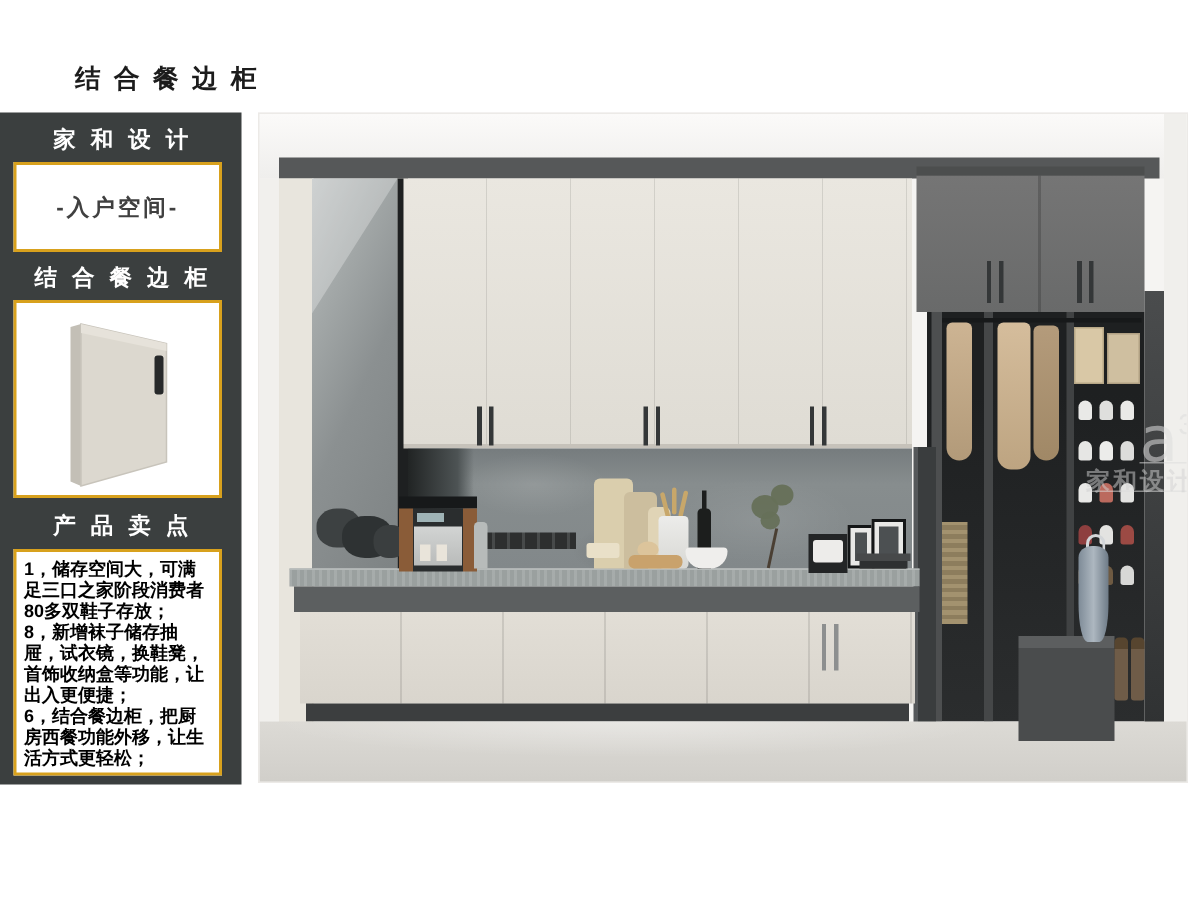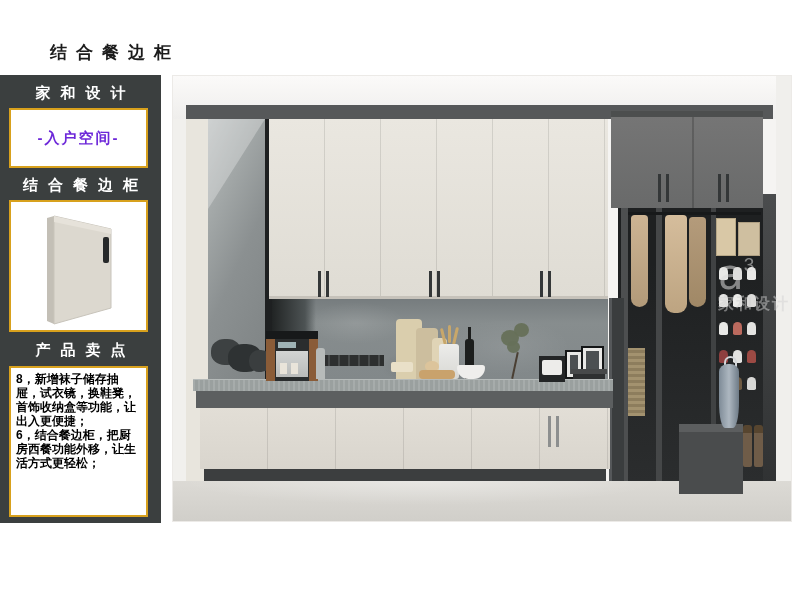--- a/index.html
+++ b/index.html
@@ -10,21 +10,21 @@
         font-size:28px;font-weight:bold;color:#111;letter-spacing:1px;}
   .tagline{position:absolute;left:50px;top:41px;font-size:17px;font-weight:bold;color:#1c1c1c;letter-spacing:9px;}
 
   
   .sidebar{position:absolute;left:0;top:75px;width:161px;height:448px;background:#3b3f3f;}
   .sb-header{position:absolute;left:0;width:100%;text-align:center;color:#fff;font-weight:bold;
              font-size:15px;letter-spacing:10px;text-indent:10px;}
   .sb-h1{top:9px;} .sb-h2{top:101px;} .sb-h3{top:266px;}
   .sb-box{position:absolute;left:9px;width:139px;background:#fff;border:2px solid #d8a11d;box-sizing:border-box;}
   .sb-box1{top:33px;height:60px;display:flex;align-items:center;justify-content:center;
-           font-size:15px;font-weight:bold;color:#6d28d9;letter-spacing:2px;}
+           font-size:15px;font-weight:bold;color:#404040;letter-spacing:2px;}
   .sb-box2{top:125px;height:132px;display:flex;align-items:center;justify-content:center;}
   .sb-box3{top:291px;height:151px;padding:4px 5px;color:#000;font-size:12px;font-weight:bold;line-height:14px;}
   .sb-box3 p{margin:0;}
 
   
   .scene{position:absolute;left:172px;top:75px;width:620px;height:447px;background:#f5f4f2;
          overflow:hidden;border:1px solid #eceae7;box-sizing:border-box;}
   .abs{position:absolute;}
   .ceiling{left:0;top:0;width:620px;height:43px;background:linear-gradient(180deg,#fbfaf9,#efeeec);}
   .right-wall{left:603px;top:0;width:17px;height:447px;background:#f0efec;}
@@ -136,21 +136,21 @@
   
   .bench{left:506px;top:348px;width:64px;height:70px;background:linear-gradient(180deg,#5c5e5f 0 8px,#4a4c4d 8px);}
   .umbrella{left:546px;top:288px;width:20px;height:64px;
       background:linear-gradient(90deg,#7e8b97,#adb7c0 50%,#6e7b87);
       border-radius:45% 45% 30% 30% / 12% 12% 40% 40%;}
   .umbrella-hook{left:551px;top:280px;width:9px;height:9px;border:2px solid #d3d6d9;border-bottom:none;border-radius:7px 7px 0 0;}
   .boot{width:9px;height:42px;background:linear-gradient(180deg,#57452f 0 8px,#6f5c48 8px);border-radius:3px 3px 2px 2px;}
   .bt1{left:570px;top:349px;} .bt2{left:581px;top:349px;}
 
   
-  .wm{left:545px;top:178px;width:78px;text-align:left;color:rgba(220,220,220,.55);line-height:1;}
+  .wm{left:545px;top:196px;width:78px;text-align:right;color:rgba(220,220,220,.55);line-height:1;text-decoration:underline;}
   .wm-a{font-size:42px;font-family:"DejaVu Sans",sans-serif;}
   .wm-sup{font-size:19px;vertical-align:18px;}
   .wm-name{margin-top:0;font-size:16px;letter-spacing:2px;color:rgba(210,210,210,.5);font-weight:bold;}
 
   
   .door-svg{width:135px;height:124px;display:block;}
 </style>
 </head>
 <body>
 <div class="page">
@@ -168,20 +168,21 @@
       <svg class="door-svg" viewBox="0 0 135 124">
         <polygon points="36,14 43,12 43,120 36,117" fill="#c3bfb6"></polygon>
         <polygon points="43,12 100,25 100,104 43,120" fill="#dcd8cf" stroke="#c8c4bb" stroke-width="1"></polygon>
         <polygon points="43,12 100,25 100,30 43,18" fill="#e6e2da"></polygon>
         <rect x="92" y="33" width="6" height="26" rx="2" fill="#27292a"></rect>
       </svg>
     </div>
 
     <div class="sb-header sb-h3">产品卖点</div>
     <div class="sb-box sb-box3">
+      <p>1，储存空间大，可满足三口之家阶段消费者80多双鞋子存放；</p>
       <p>8，新增袜子储存抽屉，试衣镜，换鞋凳，首饰收纳盒等功能，让出入更便捷；</p>
       <p>6，结合餐边柜，把厨房西餐功能外移，让生活方式更轻松；</p>
     </div>
   </div>
 
   <div class="scene">
     <div class="abs ceiling"></div>
     <div class="abs right-wall"></div>
     <div class="abs left-wall"></div>
     <div class="abs trim"></div>

